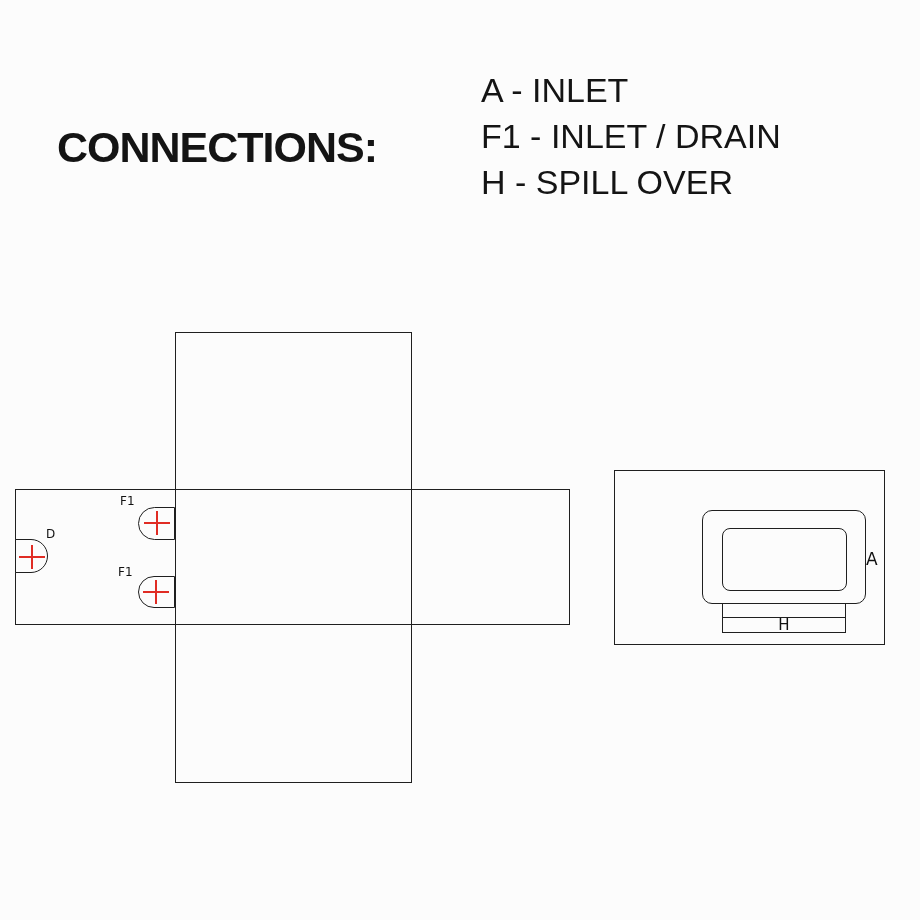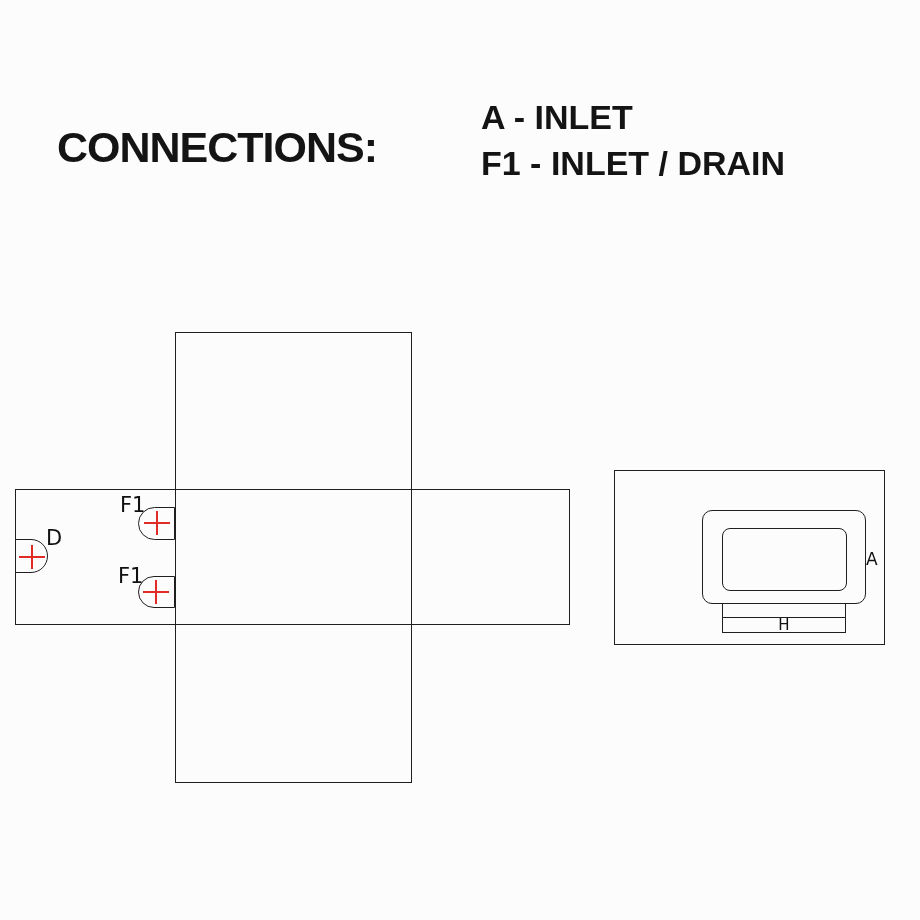--- a/index.html
+++ b/index.html
@@ -12,37 +12,37 @@
   .canvas{position:absolute;inset:0;width:920px;height:920px;}
 
   
   .title{
     position:absolute;left:57px;top:126px;
     font-size:43px;font-weight:bold;letter-spacing:-1px;
     color:#141414;line-height:1;white-space:nowrap;
   }
   .legend{
     position:absolute;left:481px;top:67px;
-    font-size:34px;font-weight:bold;color:#141414;
-    line-height:46px;white-space:nowrap;margin-top:27px;
+    font-size:34px;font-weight:normal;color:#141414;
+    line-height:46px;white-space:nowrap;
   }
 
   
   .rect{
     position:absolute;border:1px solid #1f1f1f;
     background:transparent;box-sizing:border-box;
   }
   .port{
     position:absolute;border:1px solid #1f1f1f;
     background:#fcfcfc;box-sizing:border-box;
   }
   .draw-label{
     position:absolute;
     font-family:"DejaVu Sans","Liberation Sans",sans-serif;
-    font-size:21px;color:#111;line-height:1;
+    font-size:12px;color:#111;line-height:1;
     letter-spacing:0;white-space:nowrap;
   }
   .cross-h,.cross-v{position:absolute;background:#e02c24;}
   .cross-h{width:26px;height:2px;}
   .cross-v{width:2px;height:24px;}
 
   
   .net-vertical{left:175px;top:332px;width:237px;height:451px;}
   .net-horizontal{left:15px;top:489px;width:555px;height:136px;}
 
@@ -79,20 +79,21 @@
 </head>
 <body>
 
 <div class="canvas">
 
   <div class="title">CONNECTIONS:</div>
 
   <div class="legend">
     <div>A - INLET</div>
     <div>F1 - INLET / DRAIN</div>
+    <div>H - SPILL OVER</div>
   </div>
 
   <div class="rect net-vertical"></div>
   <div class="rect net-horizontal"></div>
 
   <div class="port port-d"></div>
   <div class="cross-h cross-d-h"></div>
   <div class="cross-v cross-d-v"></div>
   <div class="draw-label label-d">D</div>
 

